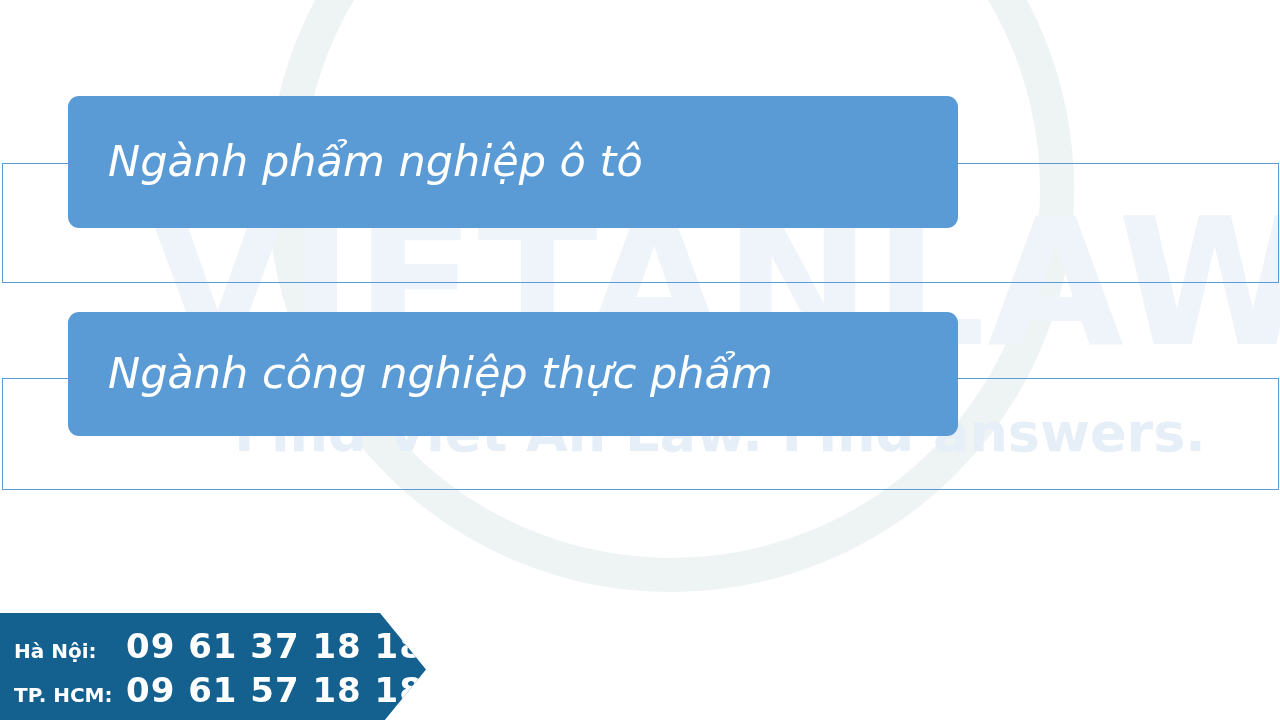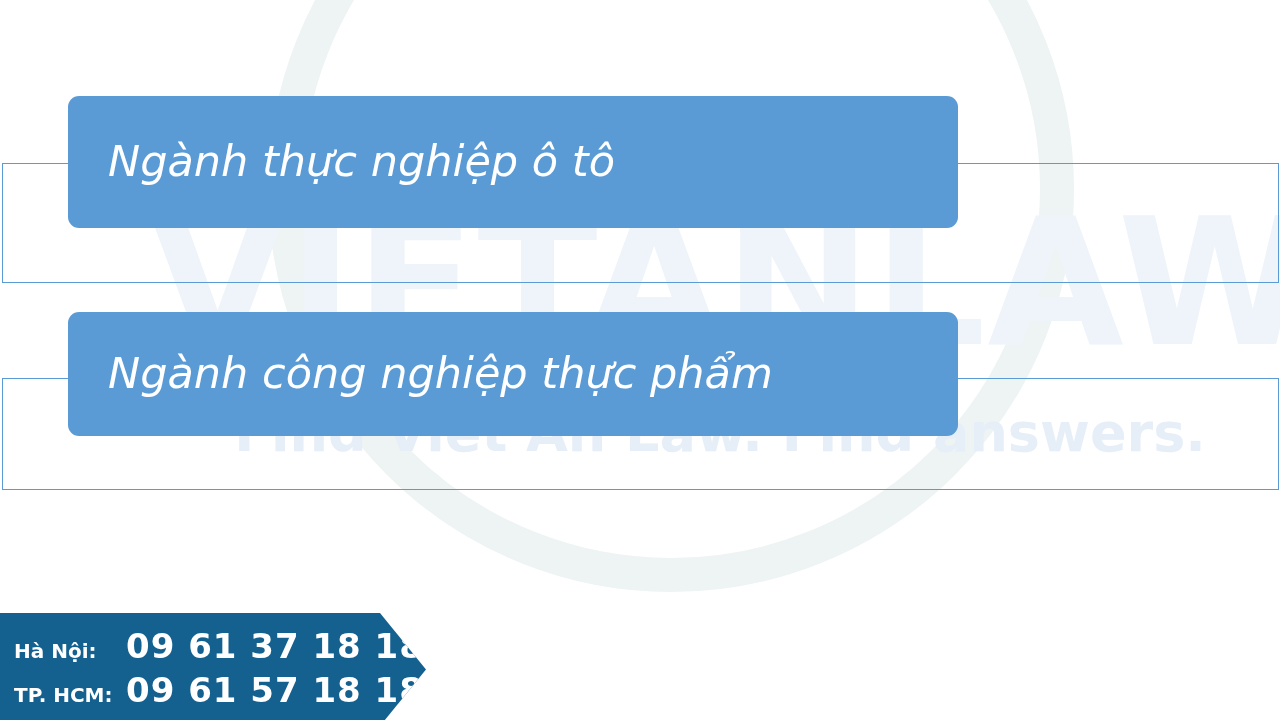--- a/index.html
+++ b/index.html
@@ -182,21 +182,21 @@
     <div class="wm-wordmark">VIETANLAW</div>
     <div class="wm-tagline">Find Viet An Law. Find answers.</div>
   </div>
 
   <div class="diagram">
 
     <div class="outer-box row-1"></div>
     <div class="outer-box row-2"></div>
 
     <div class="pill row-1">
-      <span class="pill-label">Ngành thực nghiệp ô tô</span>
+      <span class="pill-label">Ngành phẩm nghiệp ô tô</span>
     </div>
 
     <div class="pill row-2">
       <span class="pill-label">Ngành công nghiệp thực phẩm</span>
     </div>
 
   </div>
 
   <div class="contact-banner">
     <div class="contact-row">

